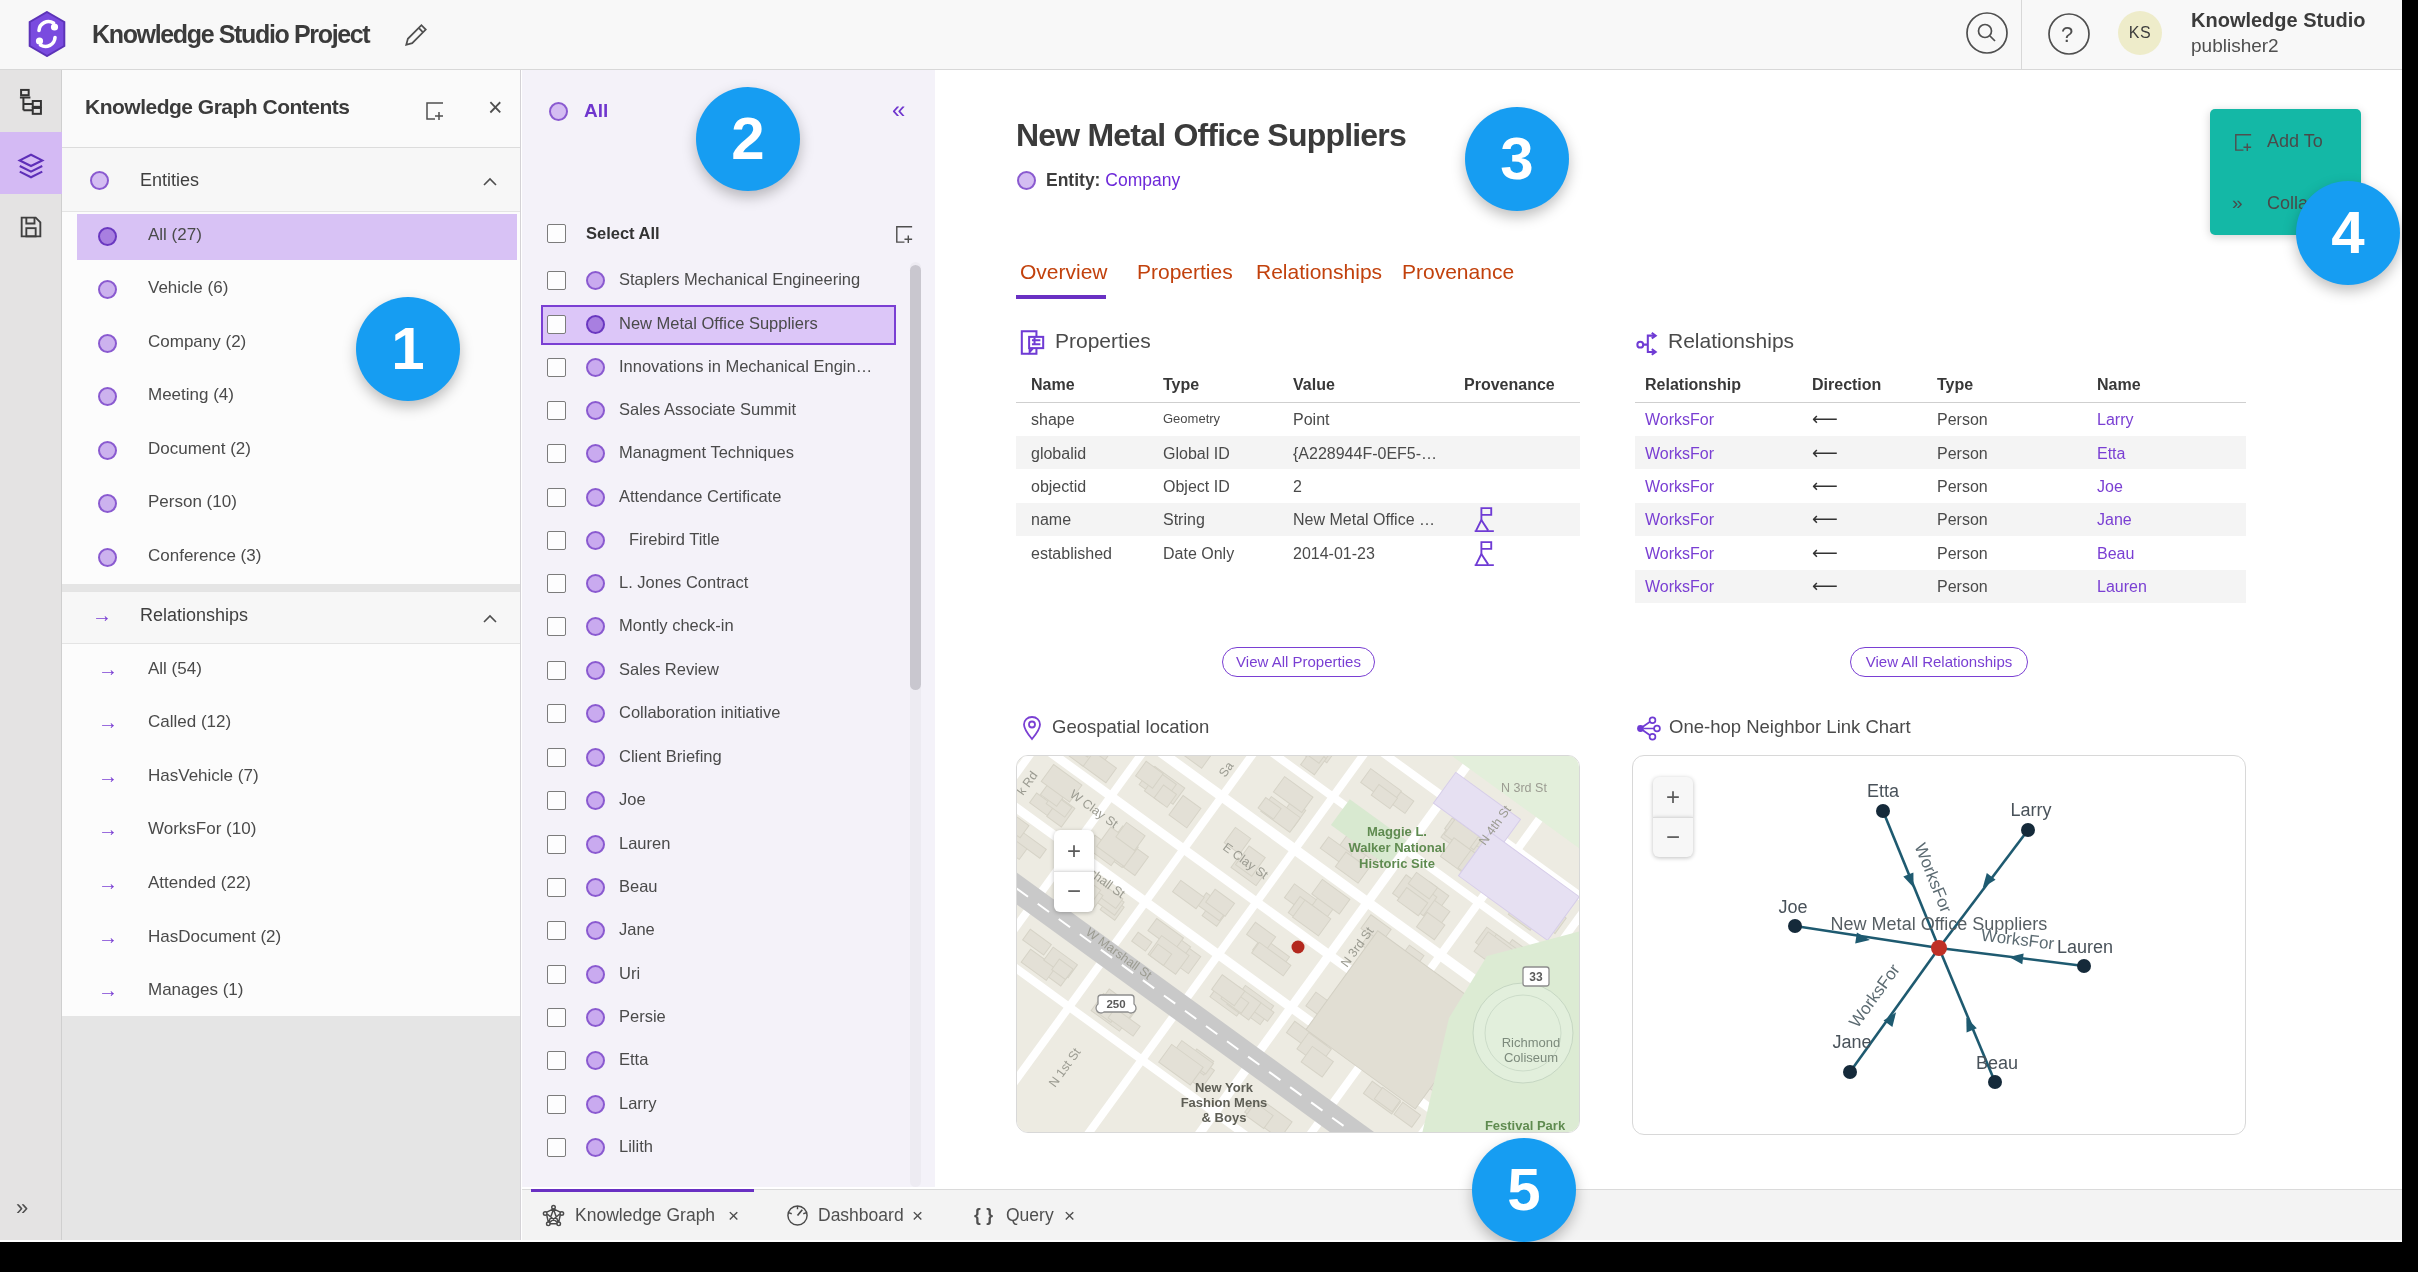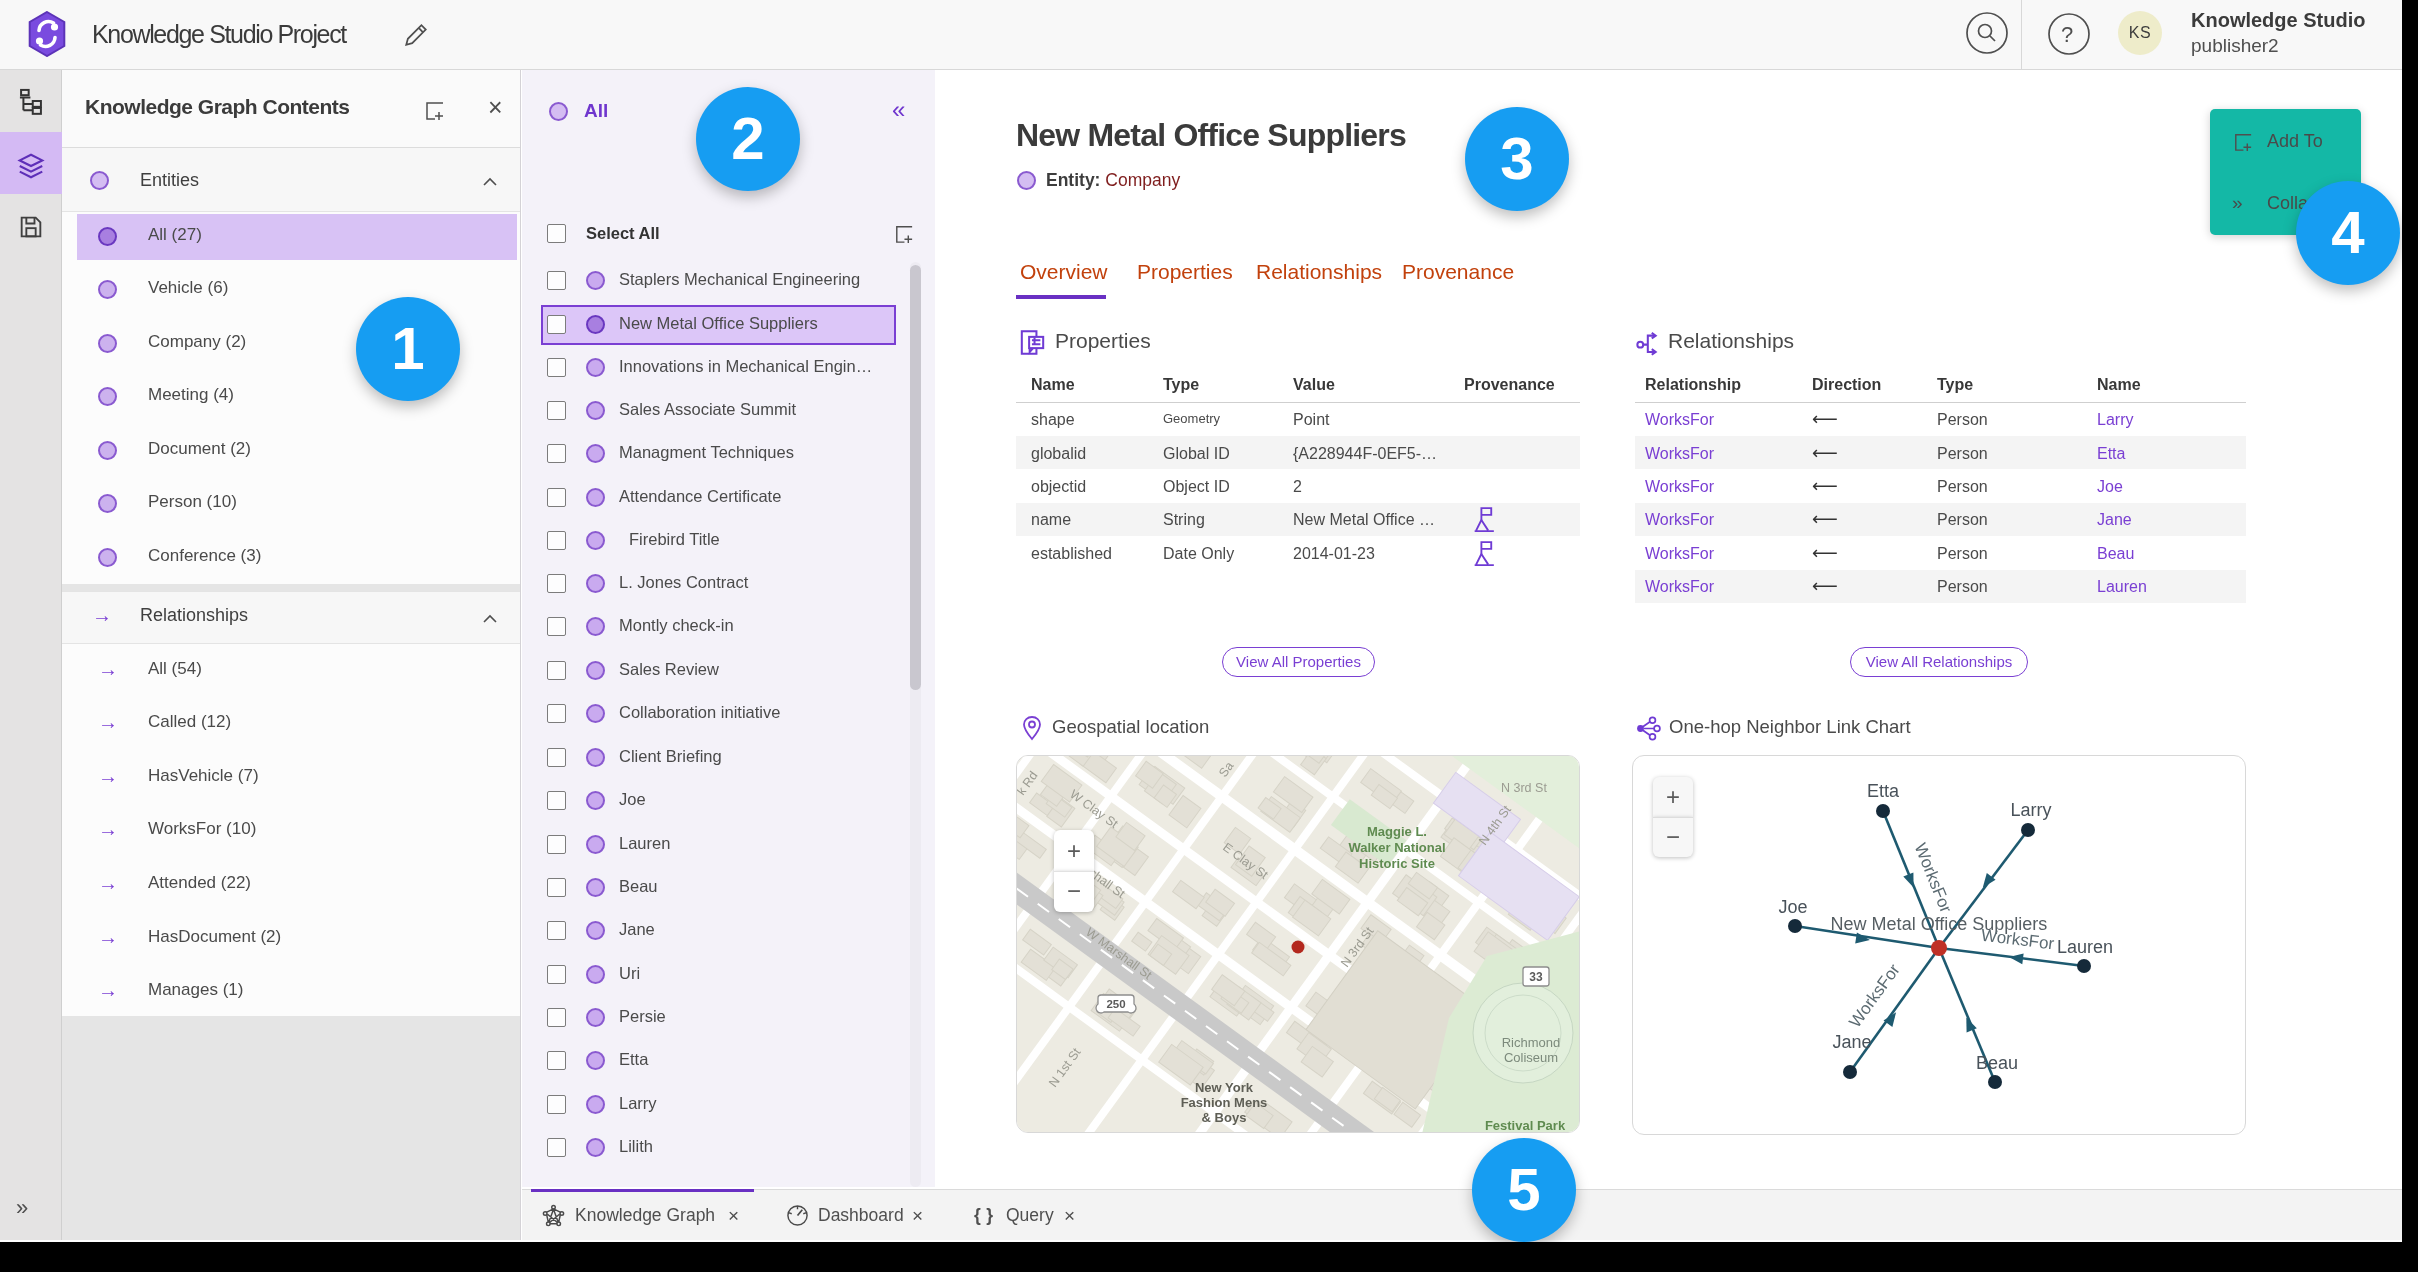--- a/index.html
+++ b/index.html
@@ -1,18 +1,18 @@
 <!DOCTYPE html>
 <html><head><meta charset="utf-8"><title>Knowledge Studio</title><style>
 *{margin:0;padding:0;box-sizing:border-box}
 html,body{width:2418px;height:1272px;overflow:hidden;background:#fff;font-family:"Liberation Sans",sans-serif;color:#4a4a4a;position:relative}
 .abs{position:absolute}
 
 #hdr{left:0;top:0;width:2418px;height:70px;background:#f8f8f8;border-bottom:1px solid #d8d8d8;z-index:5}
-#hdr .title{left:92px;top:20px;font-size:25px;font-weight:normal;color:#3b3b3b;letter-spacing:-1.35px}
+#hdr .title{left:92px;top:20px;font-size:25px;font-weight:bold;color:#3b3b3b;letter-spacing:-1.35px}
 
 #rail{left:0;top:70px;width:62px;height:1170px;background:#e4e3e3;border-right:1px solid #cfcfcf;z-index:4}
 #railsel{left:0;top:62px;width:62px;height:62px;background:#d4baf4}
 
 #p1{left:62px;top:70px;width:459px;height:1170px;background:#e5e5e5;border-right:1px solid #d4d2d6;z-index:3}
 #p1hdr{left:0;top:0;width:458px;height:78px;background:#fafafa;border-bottom:1px solid #dcdcdc}
 #p1 .ptitle{left:23px;top:25px;font-size:21px;font-weight:bold;color:#3b3b3b;letter-spacing:-.5px}
 .sechdr{left:0;width:458px;height:54px;background:#f7f7f7;border-bottom:1px solid #e4e4e4;}
 .ecirc{position:absolute;width:19px;height:19px;border-radius:50%;background:#ccb2ee;border:2px solid #8a5ad0}
 .rowtxt{position:absolute;font-size:17px;color:#4a4a4a}
@@ -220,21 +220,21 @@
   <div class="cb" style="left:25px;top:1068px"></div>
     <div class="pcirc" style="left:64px;top:1068px"></div>
     <div class="itxt" style="left:97px;top:1067px">Lilith</div>
   <div class="abs" style="left:388px;top:192px;width:11px;height:925px;background:#edebf2;border-radius:6px"></div>
   <div class="abs" style="left:388px;top:195px;width:11px;height:425px;background:#c9c7cf;border-radius:6px"></div>
 </div>
 
 <div class="abs" id="main">
   <div class="abs h1">New Metal Office Suppliers</div>
   <div class="ecirc" style="left:81px;top:101px;background:#d4bdf2"></div>
-  <div class="abs" style="left:110px;top:100px;font-size:17.5px"><b style="color:#3d3d3d">Entity:</b> <span style="color:#7f1d1d">Company</span></div>
+  <div class="abs" style="left:110px;top:100px;font-size:17.5px"><b style="color:#3d3d3d">Entity:</b> <span style="color:#6d28d9">Company</span></div>
   <div class="tab" style="left:84px">Overview</div>
   <div class="tab" style="left:201px">Properties</div>
   <div class="tab" style="left:320px">Relationships</div>
   <div class="tab" style="left:466px">Provenance</div>
   <div class="abs" style="left:80px;top:225px;width:90px;height:3.5px;background:#6930c3"></div>
 
   <svg class="abs" style="left:83px;top:259px" width="27" height="27" viewBox="0 0 24 24" fill="none" stroke="#6f3bd4" stroke-width="1.8">
       <rect x="2.5" y="2" width="13" height="20"></rect>
       <rect x="9" y="7" width="12.5" height="10" fill="#fff"></rect>
       <path d="M11.5 10 H19 M11.5 13.5 H19 M13.8 7.5 V13.5 M9.5 17 L9.5 20.5 L12.5 17"></path>

